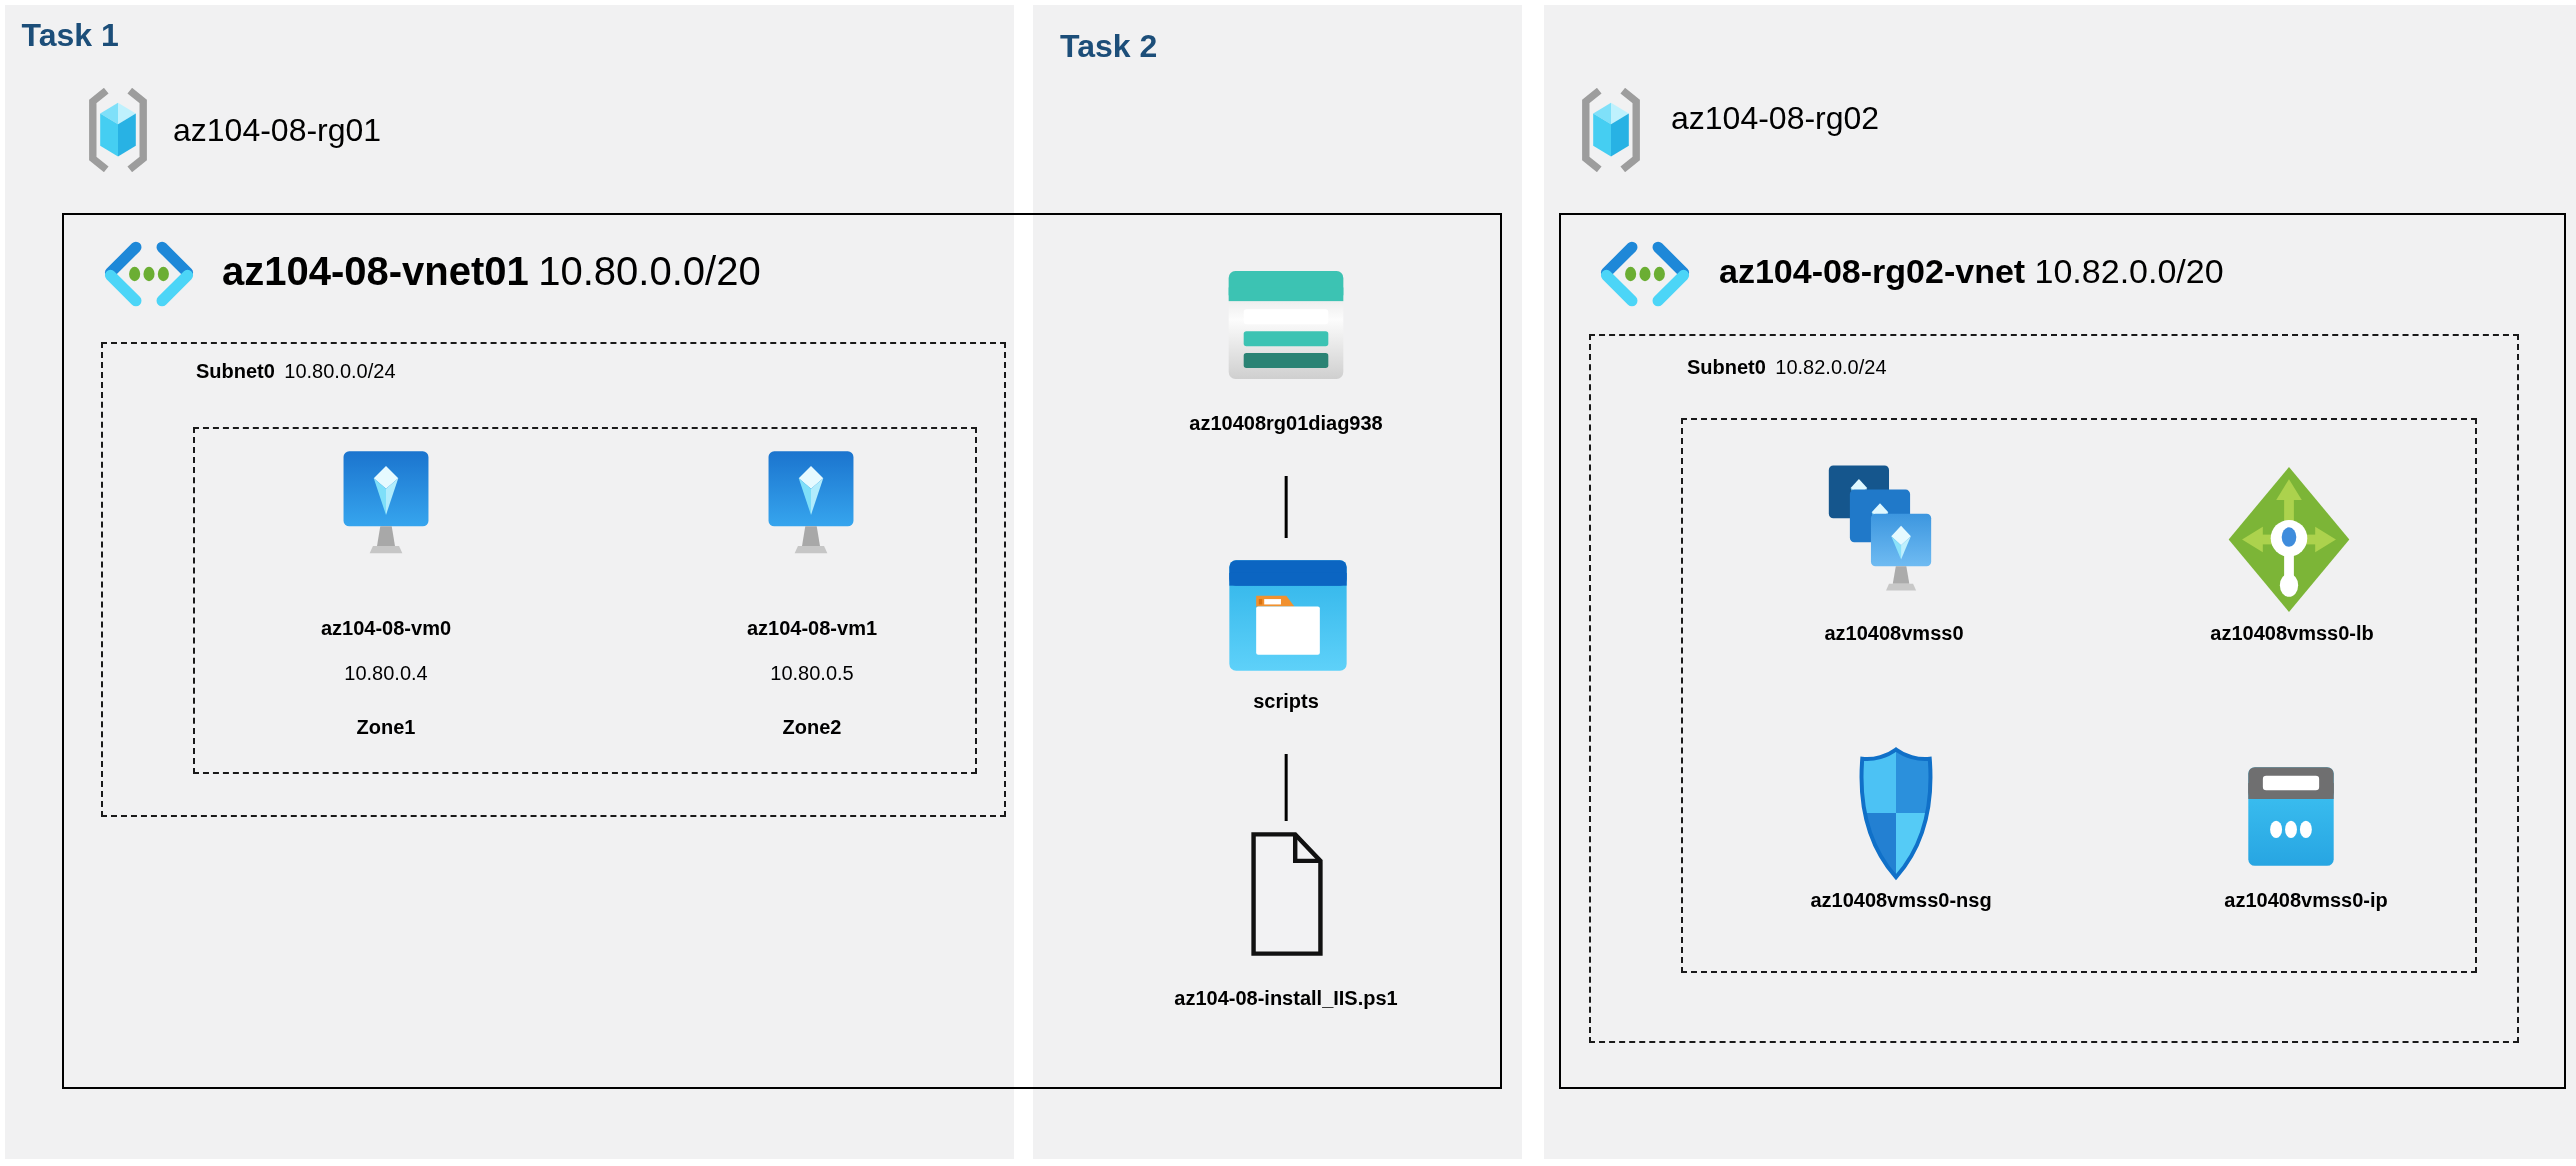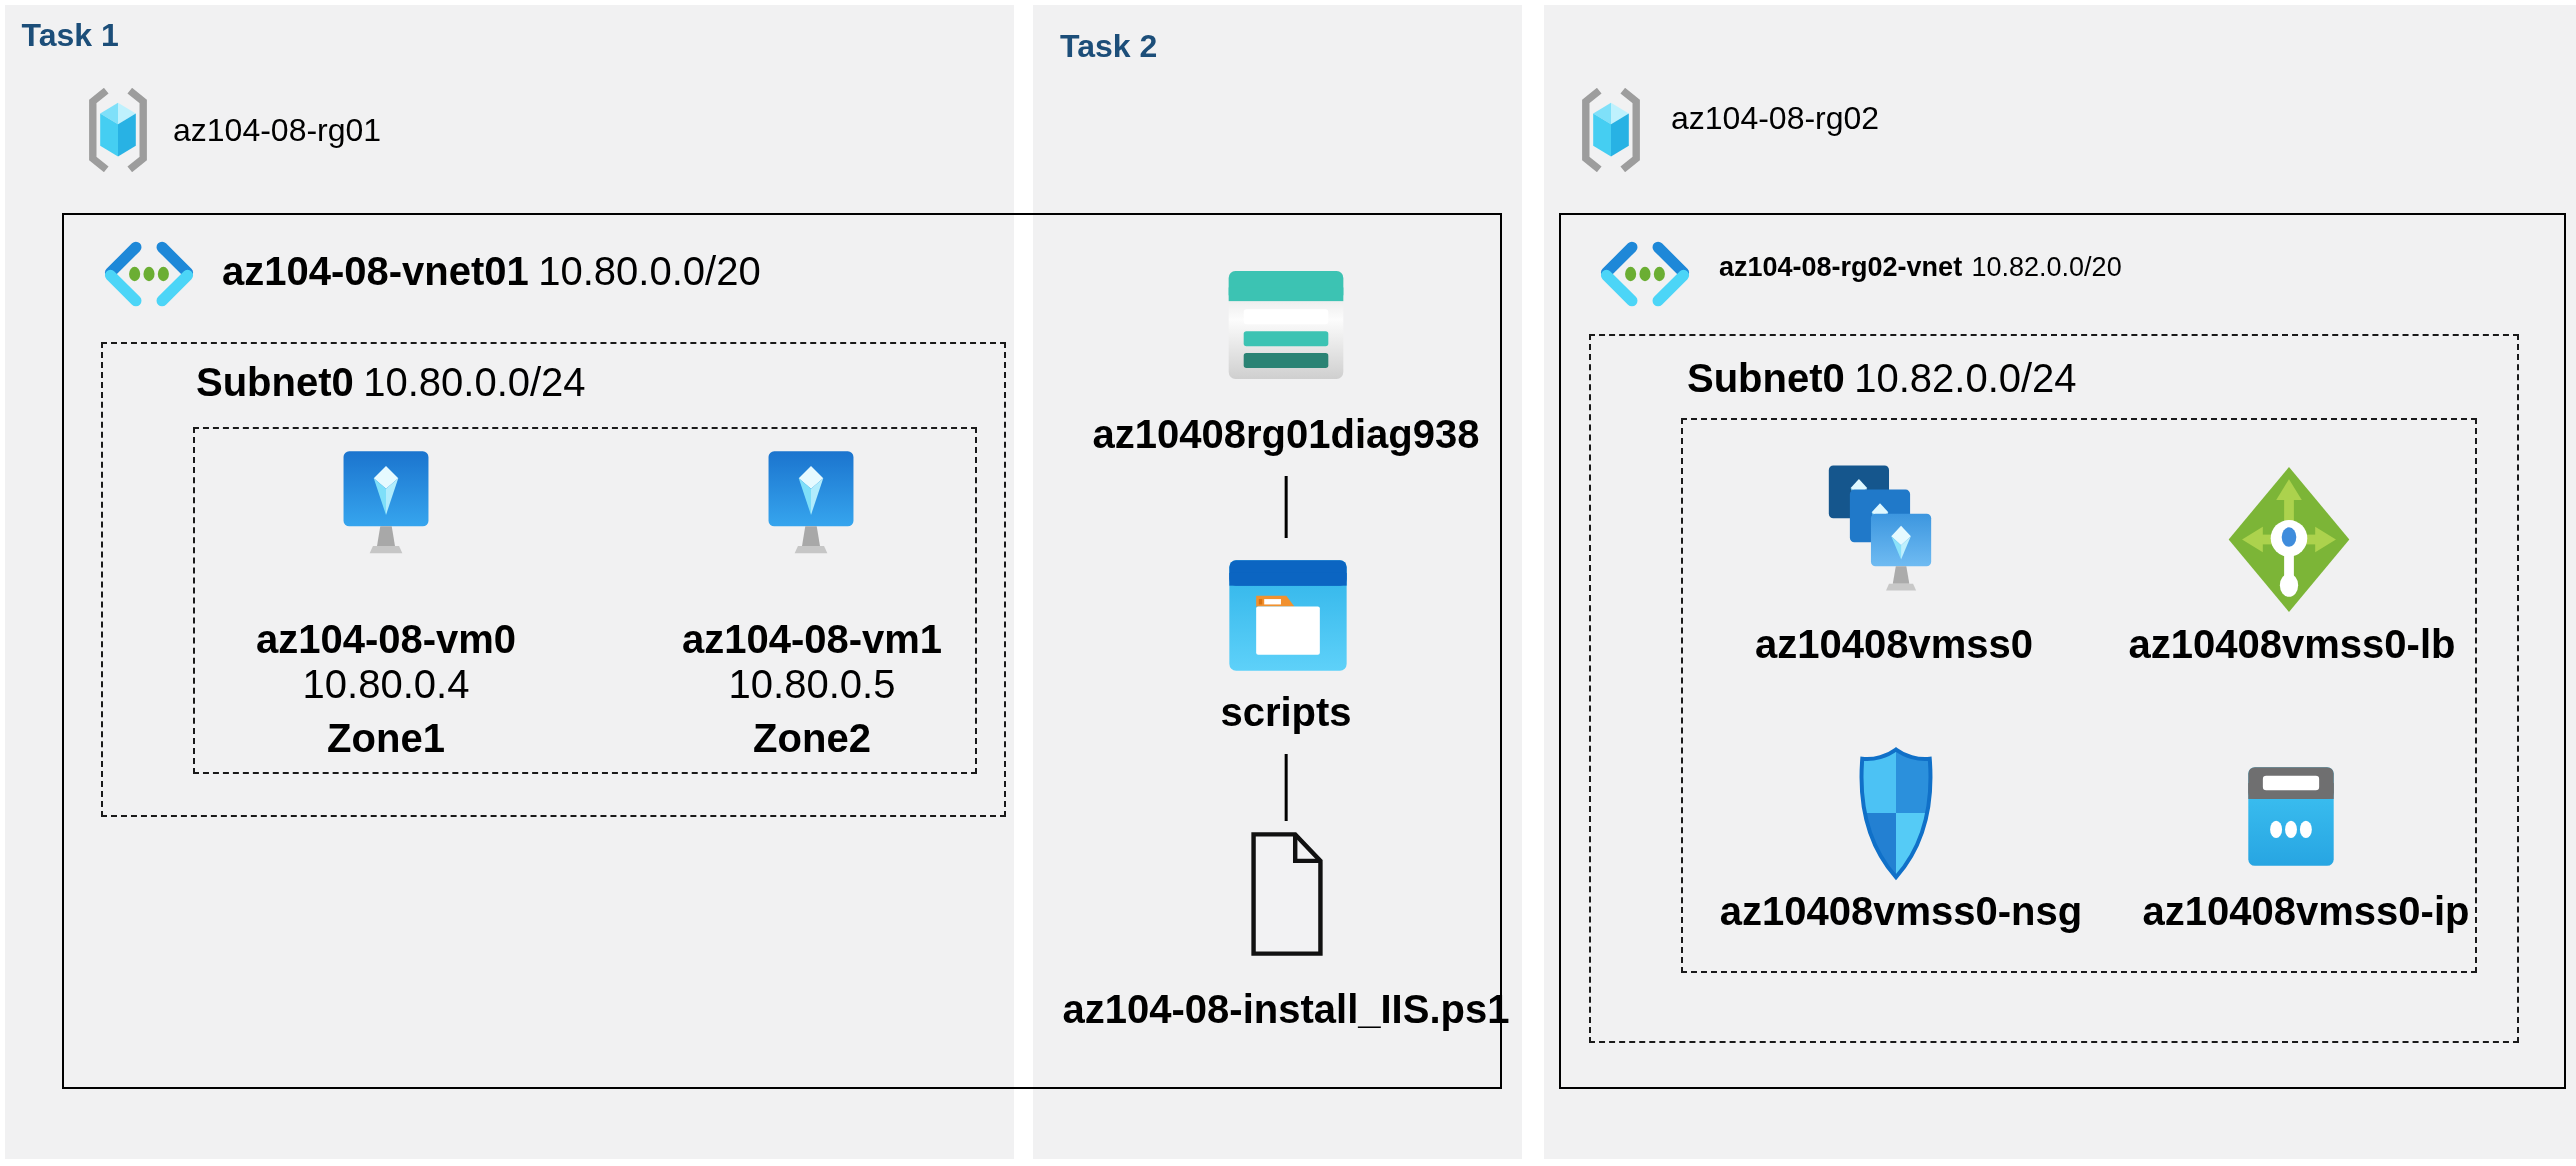--- a/index.html
+++ b/index.html
@@ -2,21 +2,21 @@
 <html style="font-size:10.8px"><head>
 <meta charset="utf-8">
 <style>
   html,body{margin:0;padding:0;background:#ffffff;}
   #canvas{position:relative;width:2576px;height:1166px;background:#ffffff;overflow:hidden;
           font-family:"Liberation Sans", sans-serif;}
   .panel{position:absolute;top:5.4px;height:1154px;background:#F1F1F2;}
   .title{position:absolute;font-weight:700;font-size:32px;line-height:1;color:#1C4E79;white-space:nowrap;}
   .box-solid{position:absolute;border:2px solid #000;box-sizing:border-box;}
   .box-dashed{position:absolute;border:2px dashed #1a1a1a;box-sizing:border-box;}
-  .lbl{position:absolute;font-size:40px;line-height:1.08;color:#000;white-space:nowrap;}
+  .lbl{position:absolute;font-size:20px;line-height:1.08;color:#000;white-space:nowrap;}
   .b{font-weight:700;}
   .r{font-weight:400;}
   .ctr{transform:translateX(-50%);text-align:center;}
   .rglbl{font-size:32px;font-weight:400;}
   .vline{position:absolute;width:2.7px;background:#000;transform:translateX(-50%);}
   .icon{position:absolute;}
   .cidr{margin-left:9.4px;font-weight:400;}
 </style>
 </head>
 <body>
@@ -150,21 +150,21 @@
 
   <svg class="icon" style="left:1596px;top:237px;" width="98" height="74" viewBox="0 0 150 110">
     <line x1="55" y1="14" x2="16" y2="53" stroke="#1E88D8" stroke-width="17" stroke-linecap="round"></line>
     <line x1="16" y1="57" x2="55" y2="96" stroke="#4CD5F7" stroke-width="17" stroke-linecap="round"></line>
     <line x1="95" y1="14" x2="134" y2="53" stroke="#1E88D8" stroke-width="17" stroke-linecap="round"></line>
     <line x1="134" y1="57" x2="95" y2="96" stroke="#4CD5F7" stroke-width="17" stroke-linecap="round"></line>
     <ellipse cx="53" cy="55" rx="8.5" ry="11" fill="#6BAE33"></ellipse>
     <ellipse cx="75" cy="55" rx="8.5" ry="11" fill="#6BAE33"></ellipse>
     <ellipse cx="97" cy="55" rx="8.5" ry="11" fill="#6BAE33"></ellipse>
   </svg>
-  <div class="lbl" style="left:1719px;top:253px;font-size:27px;">
+  <div class="lbl" style="left:1719px;top:253px;font-size:34px;">
     <span class="b">az104-08-rg02-vnet</span><span class="cidr">10.82.0.0/20</span>
   </div>
 
   <div class="box-dashed" style="left:1589px;top:334px;width:930px;height:709px;"></div>
   <div class="lbl" style="left:1687px;top:357px;">
     <span class="b">Subnet0</span><span class="cidr">10.82.0.0/24</span>
   </div>
 
   <div class="box-dashed" style="left:1681px;top:418px;width:796px;height:555px;"></div>
 

